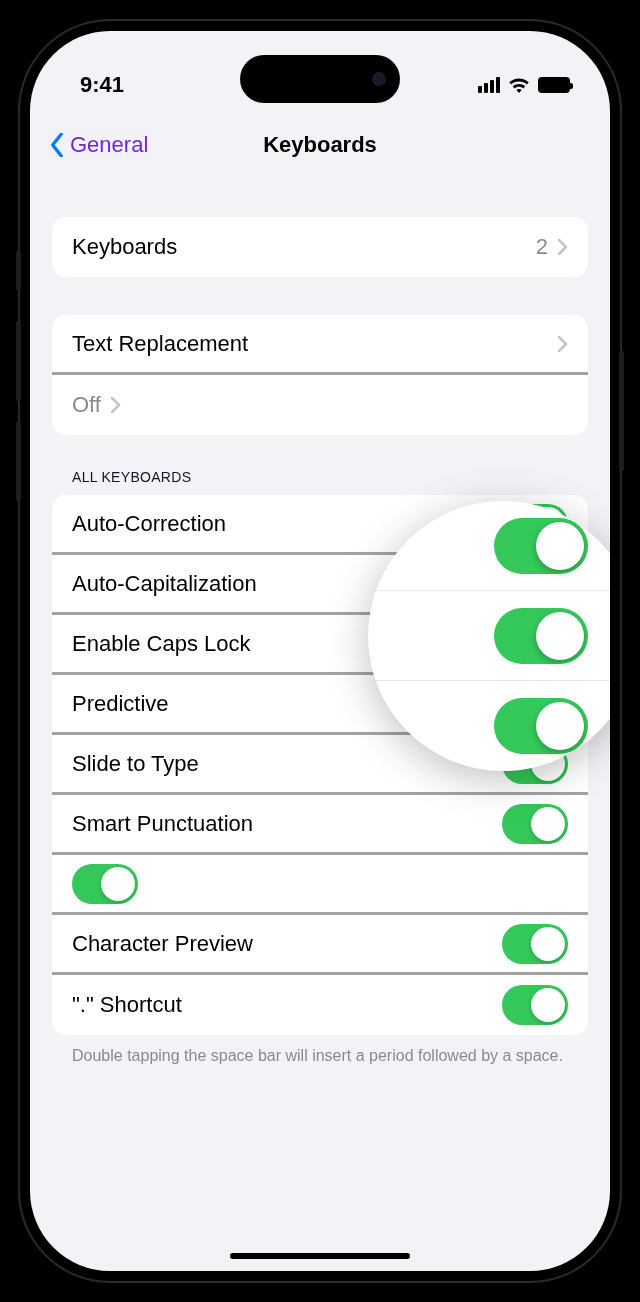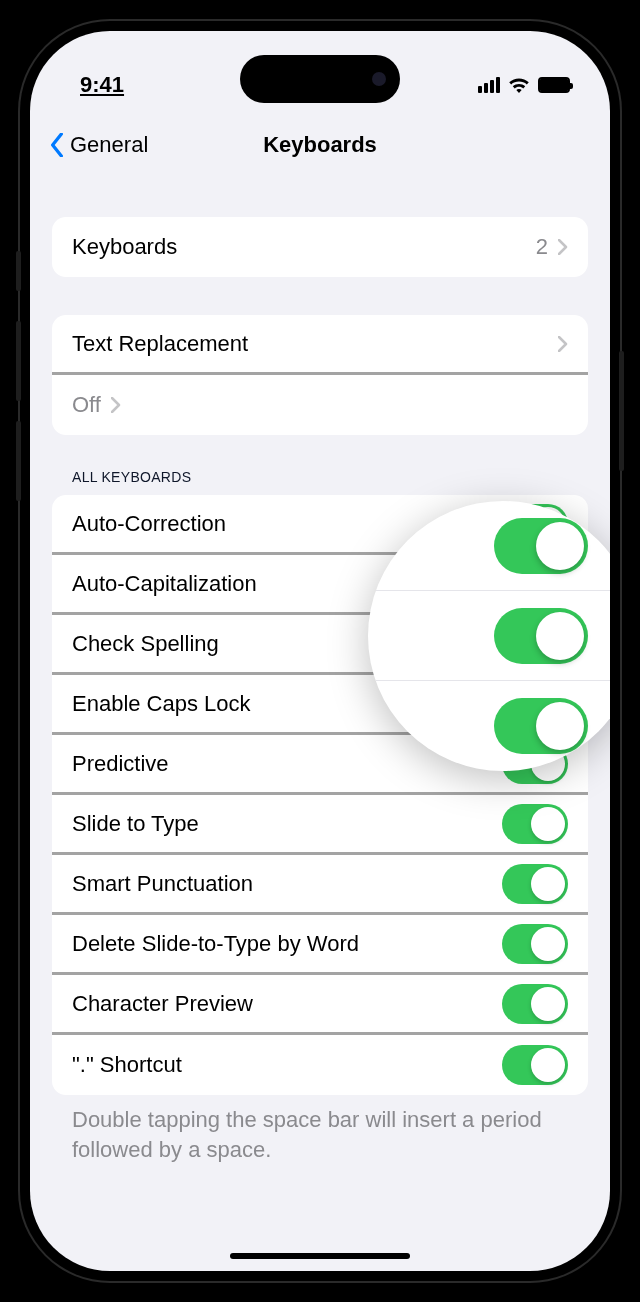--- a/index.html
+++ b/index.html
@@ -62,21 +62,20 @@
     }
     .status-bar {
       display: flex;
       justify-content: space-between;
       align-items: center;
       padding: 28px 40px 0 50px;
       height: 80px;
       font-size: 22px;
       font-weight: 600;
       color: #000;
-      text-decoration: underline;
     }
     .status-right {
       display: flex;
       align-items: center;
       gap: 8px;
     }
     .signal-bars { display: flex; align-items: flex-end; gap: 2px; }
     .signal-bars span { width: 4px; background: #000; border-radius: 1px; }
     .signal-bars span:nth-child(1){height:7px} .signal-bars span:nth-child(2){height:10px}
     .signal-bars span:nth-child(3){height:13px} .signal-bars span:nth-child(4){height:16px}
@@ -90,21 +89,21 @@
       align-items: center;
       justify-content: center;
       height: 68px;
       position: relative;
     }
     .back-button {
       position: absolute;
       left: 20px;
       display: flex;
       align-items: center;
-      color: #000000;
+      color: #6d28d9;
       font-size: 22px;
       font-weight: 400;
       cursor: pointer;
     }
     .back-chevron {
       width: 14px;
       height: 24px;
       margin-right: 6px;
     }
     .nav-title {
@@ -172,21 +171,21 @@
       right: 3px;
       top: 3px;
       width: 34px;
       height: 34px;
       background: #fff;
       border-radius: 50%;
       box-shadow: 0 2px 4px rgba(0,0,0,0.2);
     }
 
     .footer-text {
-      font-size: 22px;
+      font-size: 16px;
       color: #8a8a8e;
       padding: 10px 20px 0 20px;
       line-height: 1.35;
     }
 
     .home-indicator {
       position: absolute;
       bottom: 12px;
       left: 50%;
       transform: translateX(-50%);
@@ -318,41 +317,36 @@
       <div class="group">
         <div class="row">
           <span class="row-label">Auto-Correction</span>
           <div class="toggle"></div>
         </div>
         <div class="row">
           <span class="row-label">Auto-Capitalization</span>
           <div class="toggle"></div>
         </div>
         <div class="row">
-          <span class="row-label">Check Spelling</span>
-          <div class="toggle"></div>
-        </div>
-        <div class="row">
           <span class="row-label">Enable Caps Lock</span>
           <div class="toggle"></div>
         </div>
         <div class="row">
           <span class="row-label">Predictive</span>
           <div class="toggle"></div>
         </div>
         <div class="row">
           <span class="row-label">Slide to Type</span>
           <div class="toggle"></div>
         </div>
         <div class="row">
           <span class="row-label">Smart Punctuation</span>
           <div class="toggle"></div>
         </div>
         <div class="row">
-          <span class="row-label">Delete Slide-to-Type by Word</span>
           <div class="toggle"></div>
         </div>
         <div class="row">
           <span class="row-label">Character Preview</span>
           <div class="toggle"></div>
         </div>
         <div class="row">
           <span class="row-label">"." Shortcut</span>
           <div class="toggle"></div>
         </div>

